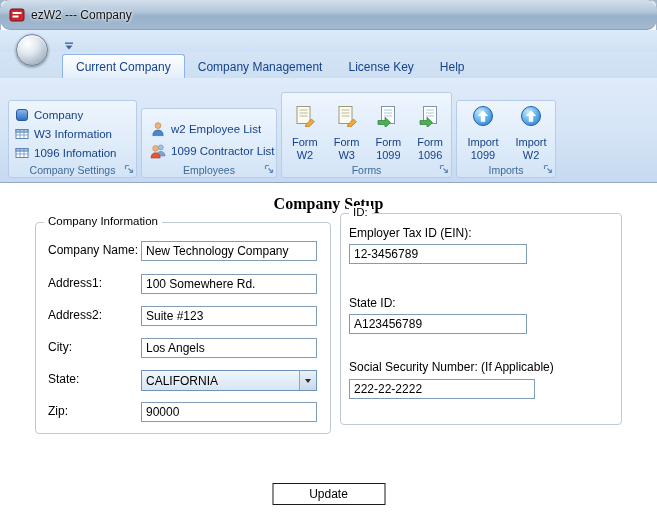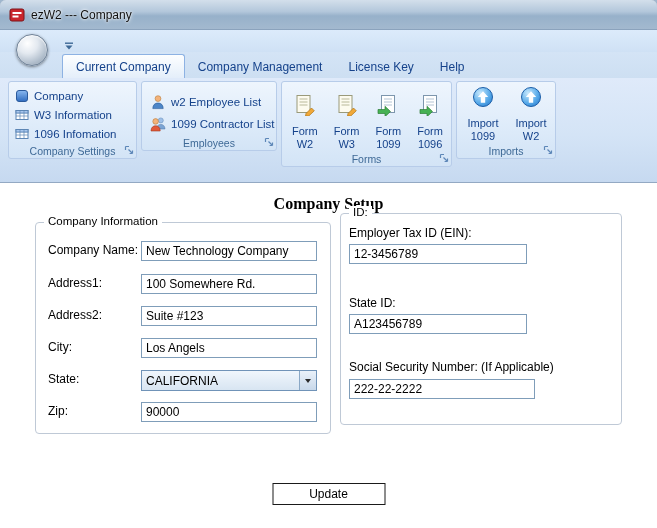--- a/index.html
+++ b/index.html
@@ -4,21 +4,21 @@
 <style>
   html,body{margin:0;padding:0;background:#9fb6cd;}
   *{box-sizing:border-box;}
   .window{position:relative;width:657px;height:528px;font-family:"Liberation Sans",sans-serif;
           background:#ffffff;overflow:hidden;border-radius:6px 6px 0 0;
           box-shadow:inset 0 0 0 1px rgba(95,120,148,.55);}
 
   
   .titlebar{height:30px;display:flex;align-items:center;gap:6px;padding-left:9px;
             background:linear-gradient(#d3dfeb 0%,#b3c7db 40%,#97b1ca 55%,#a3b9cf 100%);
-            border-bottom:1px solid #8ba3bd;}
+            border-bottom:1px solid #8ba3bd;border-radius:11px;}
   .app-icon{display:inline-flex;width:16px;height:16px;}
   .title-text{font-size:12px;color:#101010;text-shadow:0 0 4px #fff,0 0 2px #fff;}
 
   
   .qat{height:22px;background:linear-gradient(#dcebfb,#cfe1f5);position:relative;}
   .qat-drop{position:absolute;left:64px;top:6px;cursor:pointer;}
 
   
   .orb{position:absolute;left:16px;top:34px;width:32px;height:32px;border-radius:50%;z-index:6;
        background:radial-gradient(circle at 35% 28%,#ffffff 0%,#e3e9f0 35%,#b2bfcd 68%,#8193a6 100%);
@@ -26,21 +26,21 @@
 
   
   .tabs{height:26px;background:linear-gradient(#d4e4f6,#cddff2);display:flex;align-items:flex-end;
         padding-left:62px;position:relative;}
   .tab{font-size:12px;color:#15428b;padding:5px 13px 4px 13px;cursor:pointer;}
   .tab.active{background:linear-gradient(#fdfeff,#eef5fc 60%,#e4eefa);
               border:1px solid #8db2e3;border-bottom:none;border-radius:3px 3px 0 0;}
 
   
   .ribbon{height:105px;background:linear-gradient(180deg,#dfeafa 0%,#d4e4f6 55%,#c6d9f0 100%);
-          border-bottom:1px solid #93a9c3;display:flex;align-items:flex-start;gap:4px;
+          border-bottom:1px solid #93a9c3;display:flex;align-items:flex-end;gap:4px;
           padding:3px 4px 4px 8px;}
   .group{border:1px solid #b7cce9;border-radius:3px;display:flex;flex-direction:column;
          background:linear-gradient(#eef5fd,#dfecfa 55%,#d3e4f6);overflow:hidden;}
   .g-settings{width:129px;}
   .g-employees{width:136px;}
   .g-forms{width:171px;}
   .g-imports{width:100px;}
   .group-caption{margin-top:auto;height:15px;display:flex;align-items:center;justify-content:center;
                  position:relative;font-size:10.5px;color:#3e6996;}
   .launcher{position:absolute;right:2px;top:2px;display:inline-flex;cursor:pointer;}

